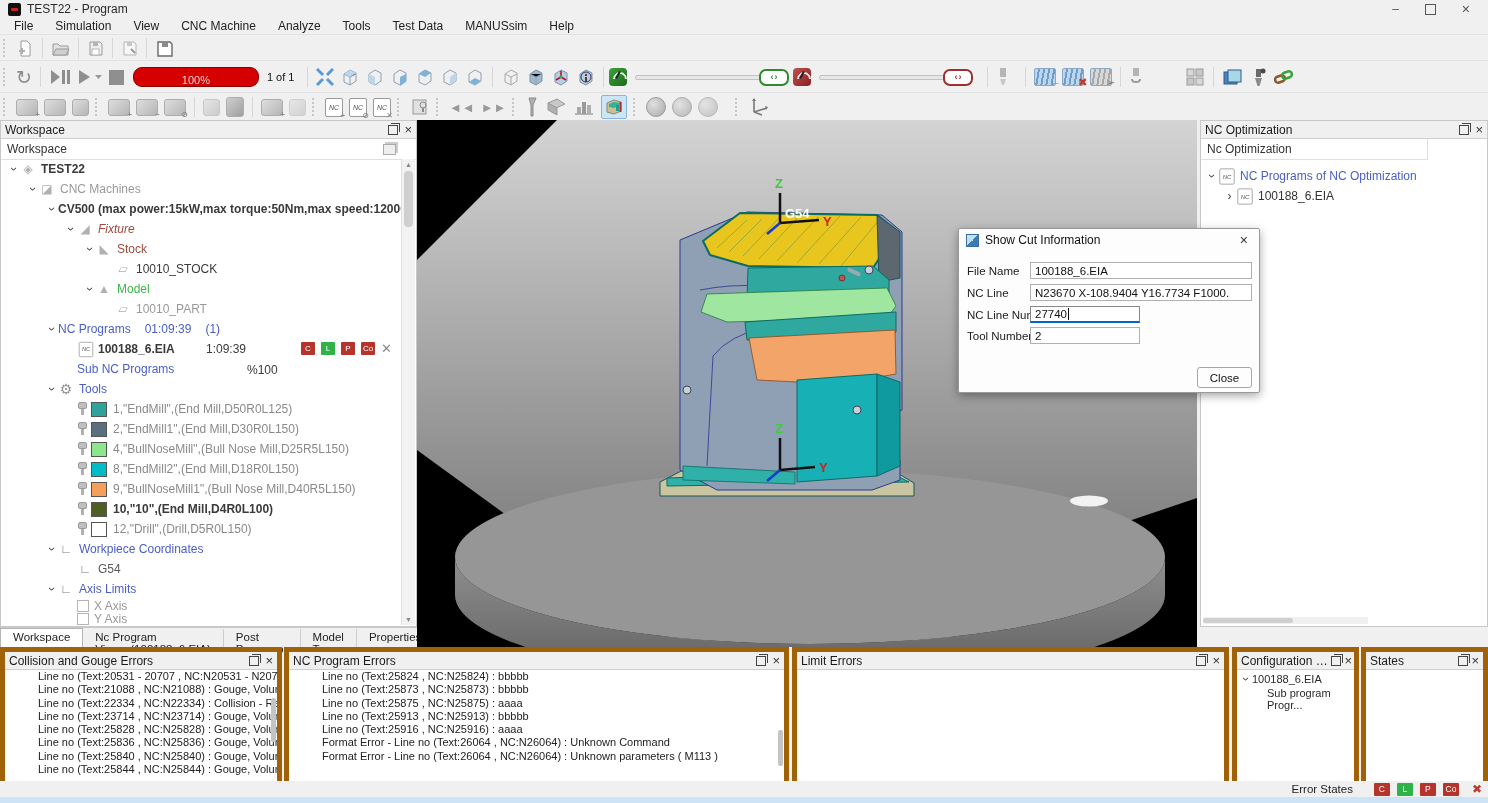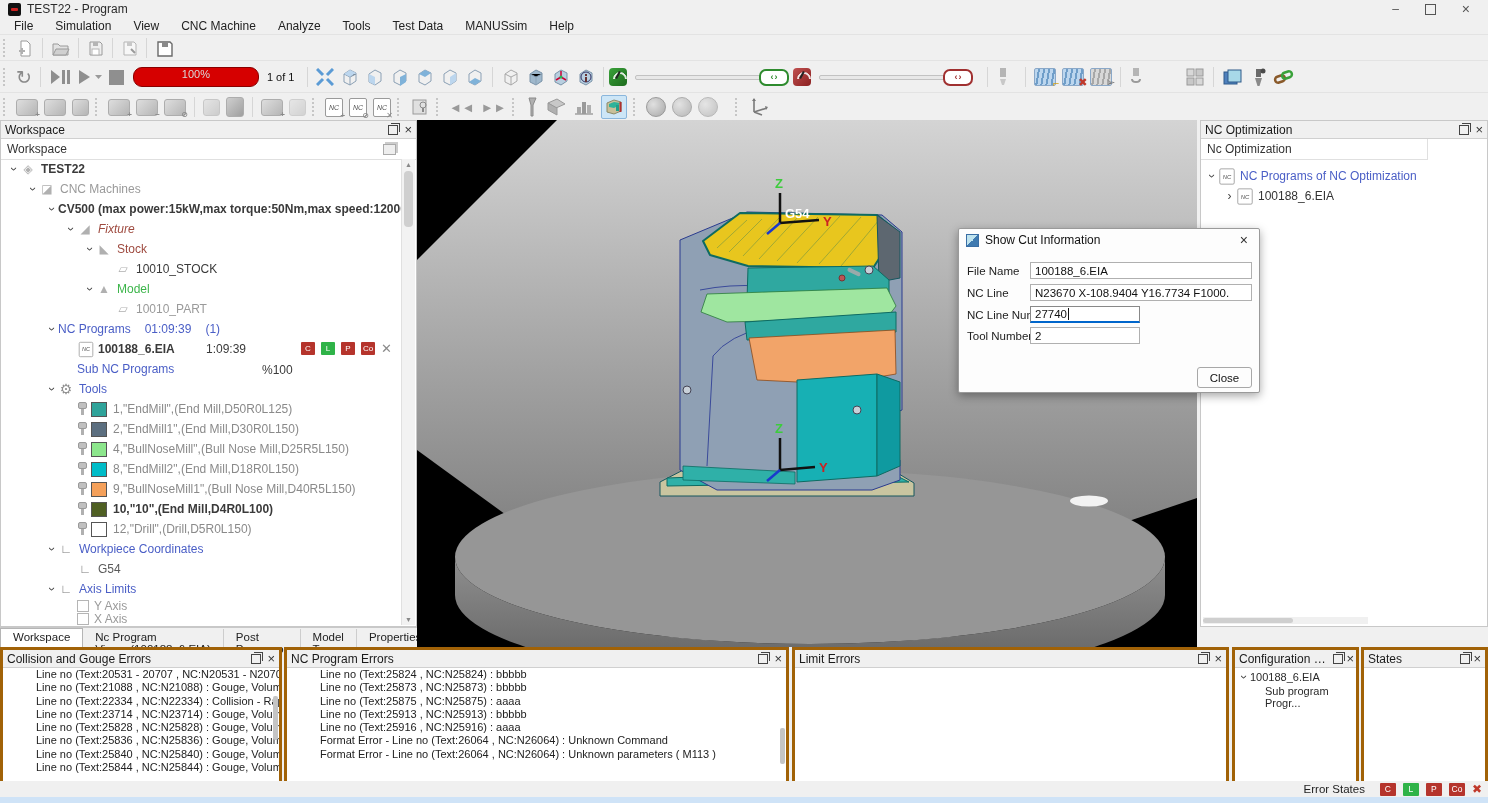--- a/index.html
+++ b/index.html
@@ -21,21 +21,21 @@
   #tb3{top:92px;height:28px}
   .grip{width:4px;height:18px;border-left:2px dotted #c6c6c6;margin:0 4px 0 3px}
   .sep{width:1px;height:20px;background:#d6d6d6;margin:0 5px}
   .ticn{display:inline-flex;align-items:center;justify-content:center;margin:0 3px;color:#9a9a9a}
   .g3d{width:20px;height:15px;background:linear-gradient(135deg,#dedede,#b5b5b5);border:1px solid #adadad;border-radius:3px;position:relative}
   .g3d.sm{width:15px}
   .tag{position:absolute;right:-3px;bottom:-4px;font-size:8px;color:#8a8a8a;font-weight:bold}
   .ncbox{width:16px;height:17px;background:#fff;border:1px solid #9a9a9a;border-radius:2px;font-size:7px;font-style:italic;
          color:#555;display:inline-flex;align-items:center;justify-content:center;position:relative}
   .progress{width:124px;height:18px;background:#d60000;border:1px solid #8a0000;border-radius:9px;
-            display:flex;align-items:flex-start;justify-content:center;color:#d9d9d9;font-size:11px;margin:0 6px}
+            display:flex;align-items:flex-end;justify-content:center;color:#d9d9d9;font-size:11px;margin:0 6px}
   .counter{font-size:11px;color:#111;margin:0 8px 0 2px;white-space:nowrap}
   .slider{display:flex;align-items:center;margin:0 4px}
   .strack{width:128px;height:3px;background:#e8e8e8;border:1px solid #c2c2c2;border-radius:2px}
   .shandle{width:26px;height:13px;border-radius:7px;background:#fff;display:flex;align-items:center;justify-content:center;
            font-size:9px;font-weight:bold;margin-left:-6px;letter-spacing:1px}
   .gauge{width:18px;height:18px;border-radius:4px;position:relative;margin-right:4px}
   .gauge::after{content:"";position:absolute;left:4px;top:4px;width:10px;height:10px;border-radius:50%;
                 border:2px solid rgba(255,255,255,.85);border-bottom-color:transparent;border-right-color:transparent;transform:rotate(45deg)}
   .gauge::before{content:"";position:absolute;left:8px;top:3px;width:2px;height:8px;background:#222;transform:rotate(28deg);z-index:1}
   .stripe{width:20px;height:16px;border:1px solid #8aa8c8;border-radius:2px;
@@ -91,28 +91,28 @@
   .finput.focus{border-color:#888;border-bottom:2px solid #0066cc}
   .caret{display:inline-block;width:1px;height:12px;background:#111;margin-left:1px}
   .dlg-btn{position:absolute;left:238px;top:138px;width:53px;height:19px;border:1px solid #a8a8a8;border-radius:3px;background:#fdfdfd;
            font-size:11.5px;display:flex;align-items:center;justify-content:center;color:#111}
   
   #rightpanel{left:1200px;top:120px;width:288px;height:507px;background:#fff;border:1px solid #c8c8c8;box-sizing:border-box}
   .rrow{height:20px;display:flex;align-items:center;white-space:nowrap}
   .hscroll{position:absolute;left:2px;bottom:2px;width:165px;height:7px;background:#f0f0f0}
   .hthumb{width:90px;height:5px;background:#cfcfcf;border-radius:3px;margin-top:1px}
   
-  .dock{top:647px;height:134px;background:#fff;border:3px solid #a16207;box-sizing:border-box}
+  .dock{top:647px;height:134px;background:#fff;border:5px solid #a16207;box-sizing:border-box}
   .dock .panel-h{height:17px}
   .dock-body{position:relative;height:113px;overflow:hidden;background:#fff}
   .eline{font-size:11px;color:#222;line-height:13.3px;padding-left:33px;white-space:nowrap}
   .dscroll{position:absolute;right:0;top:0;bottom:0;width:9px}
   .dthumb{position:absolute;right:1px;width:5px;background:#c4c4c4;border-radius:2px}
   
-  #statusbar{left:0;top:781px;width:1488px;height:16px;background:#f0f0f0;display:flex;align-items:center;justify-content:flex-end;gap:7px;padding-right:6px;box-sizing:border-box}
+  #statusbar{left:0;top:781px;width:1488px;height:16px;background:#f0f0f0;display:flex;align-items:center;justify-content:flex-end;gap:13px;padding-right:6px;box-sizing:border-box}
   #bluestrip{left:0;top:797px;width:1488px;height:6px;background:#cfe3f7}
   .sbadge{width:16px;height:13px;font-size:8.5px;color:#fff;display:flex;align-items:center;justify-content:center;border-radius:1px}
   .redx{color:#c0392b;font-weight:bold;font-size:12px}
 </style>
 </head>
 <body>
 
 <div class="abs" id="titlebar">
   <span class="appicon"></span>
   <span>TEST22 - Program</span>
@@ -512,21 +512,21 @@
         <span class="chev down">›</span>
         <span class="tlabel" style="color: rgb(74, 94, 198);">NC Programs</span>
         <span class="tcol" style="color: rgb(74, 94, 198);">01:09:39</span>
         <span class="tcol" style="color: rgb(74, 94, 198);">(1)</span>
       </div>
       <div class="trow" style="padding-left: 63px;">
         <span class="chev empty">›</span>
         <span class="ncbox" style="transform: scale(0.8); margin-right: 3px;">NC</span>
         <span class="tlabel" style="color: rgb(58, 58, 58); font-weight: bold;">100188_6.EIA</span>
         <span style="position: absolute; left: 205px; color: rgb(58, 58, 58);">1:09:39</span>
-        <span style="position: absolute; left: 261px; color: rgb(58, 58, 58); margin-top: 41px;">%100</span>
+        <span style="position: absolute; left: 246px; color: rgb(58, 58, 58); margin-top: 41px;">%100</span>
         <span class="badge" style="left: 300px; background: rgb(181, 52, 44);">C</span>
         <span class="badge" style="left: 320px; background: rgb(47, 179, 72);">L</span>
         <span class="badge" style="left: 340px; background: rgb(181, 52, 44);">P</span>
         <span class="badge" style="left: 360px; background: rgb(181, 52, 44);">Co</span>
         <span class="xgray">✕</span>
       </div>
       <div class="trow" style="padding-left: 63px;">
         <span class="chev empty">›</span>
         <span class="tlabel" style="color: rgb(74, 94, 198);">Sub NC Programs</span>
       </div>
@@ -588,26 +588,26 @@
         <span class="tlabel" style="color: rgb(90, 90, 90);">G54</span>
       </div>
       <div class="trow" style="padding-left: 44px;">
         <span class="chev down">›</span>
         <span class="ticon i-axis-limits">∟</span>
         <span class="tlabel" style="color: rgb(74, 94, 198);">Axis Limits</span>
       </div>
       <div class="trow short" style="padding-left: 63px;">
         <span class="chev empty">›</span>
         <span class="cbox"></span>
+        <span class="tlabel" style="color: rgb(154, 154, 154);">X Axis</span>
+      </div>
+      <div class="trow short" style="padding-left: 63px;">
+        <span class="chev empty">›</span>
+        <span class="cbox"></span>
         <span class="tlabel" style="color: rgb(154, 154, 154);">Y Axis</span>
-      </div>
-      <div class="trow short" style="padding-left: 63px;">
-        <span class="chev empty">›</span>
-        <span class="cbox"></span>
-        <span class="tlabel" style="color: rgb(154, 154, 154);">X Axis</span>
       </div>
       <div class="trow short" style="padding-left: 63px;">
         <span class="chev empty">›</span>
         <span class="cbox"></span>
         <span class="tlabel" style="color: rgb(154, 154, 154);">Z Axis</span>
       </div>
     </div>
   <div class="vscroll">
     <span class="sarrow" style="top:2px">▲</span>
     <span class="vthumb"></span>

